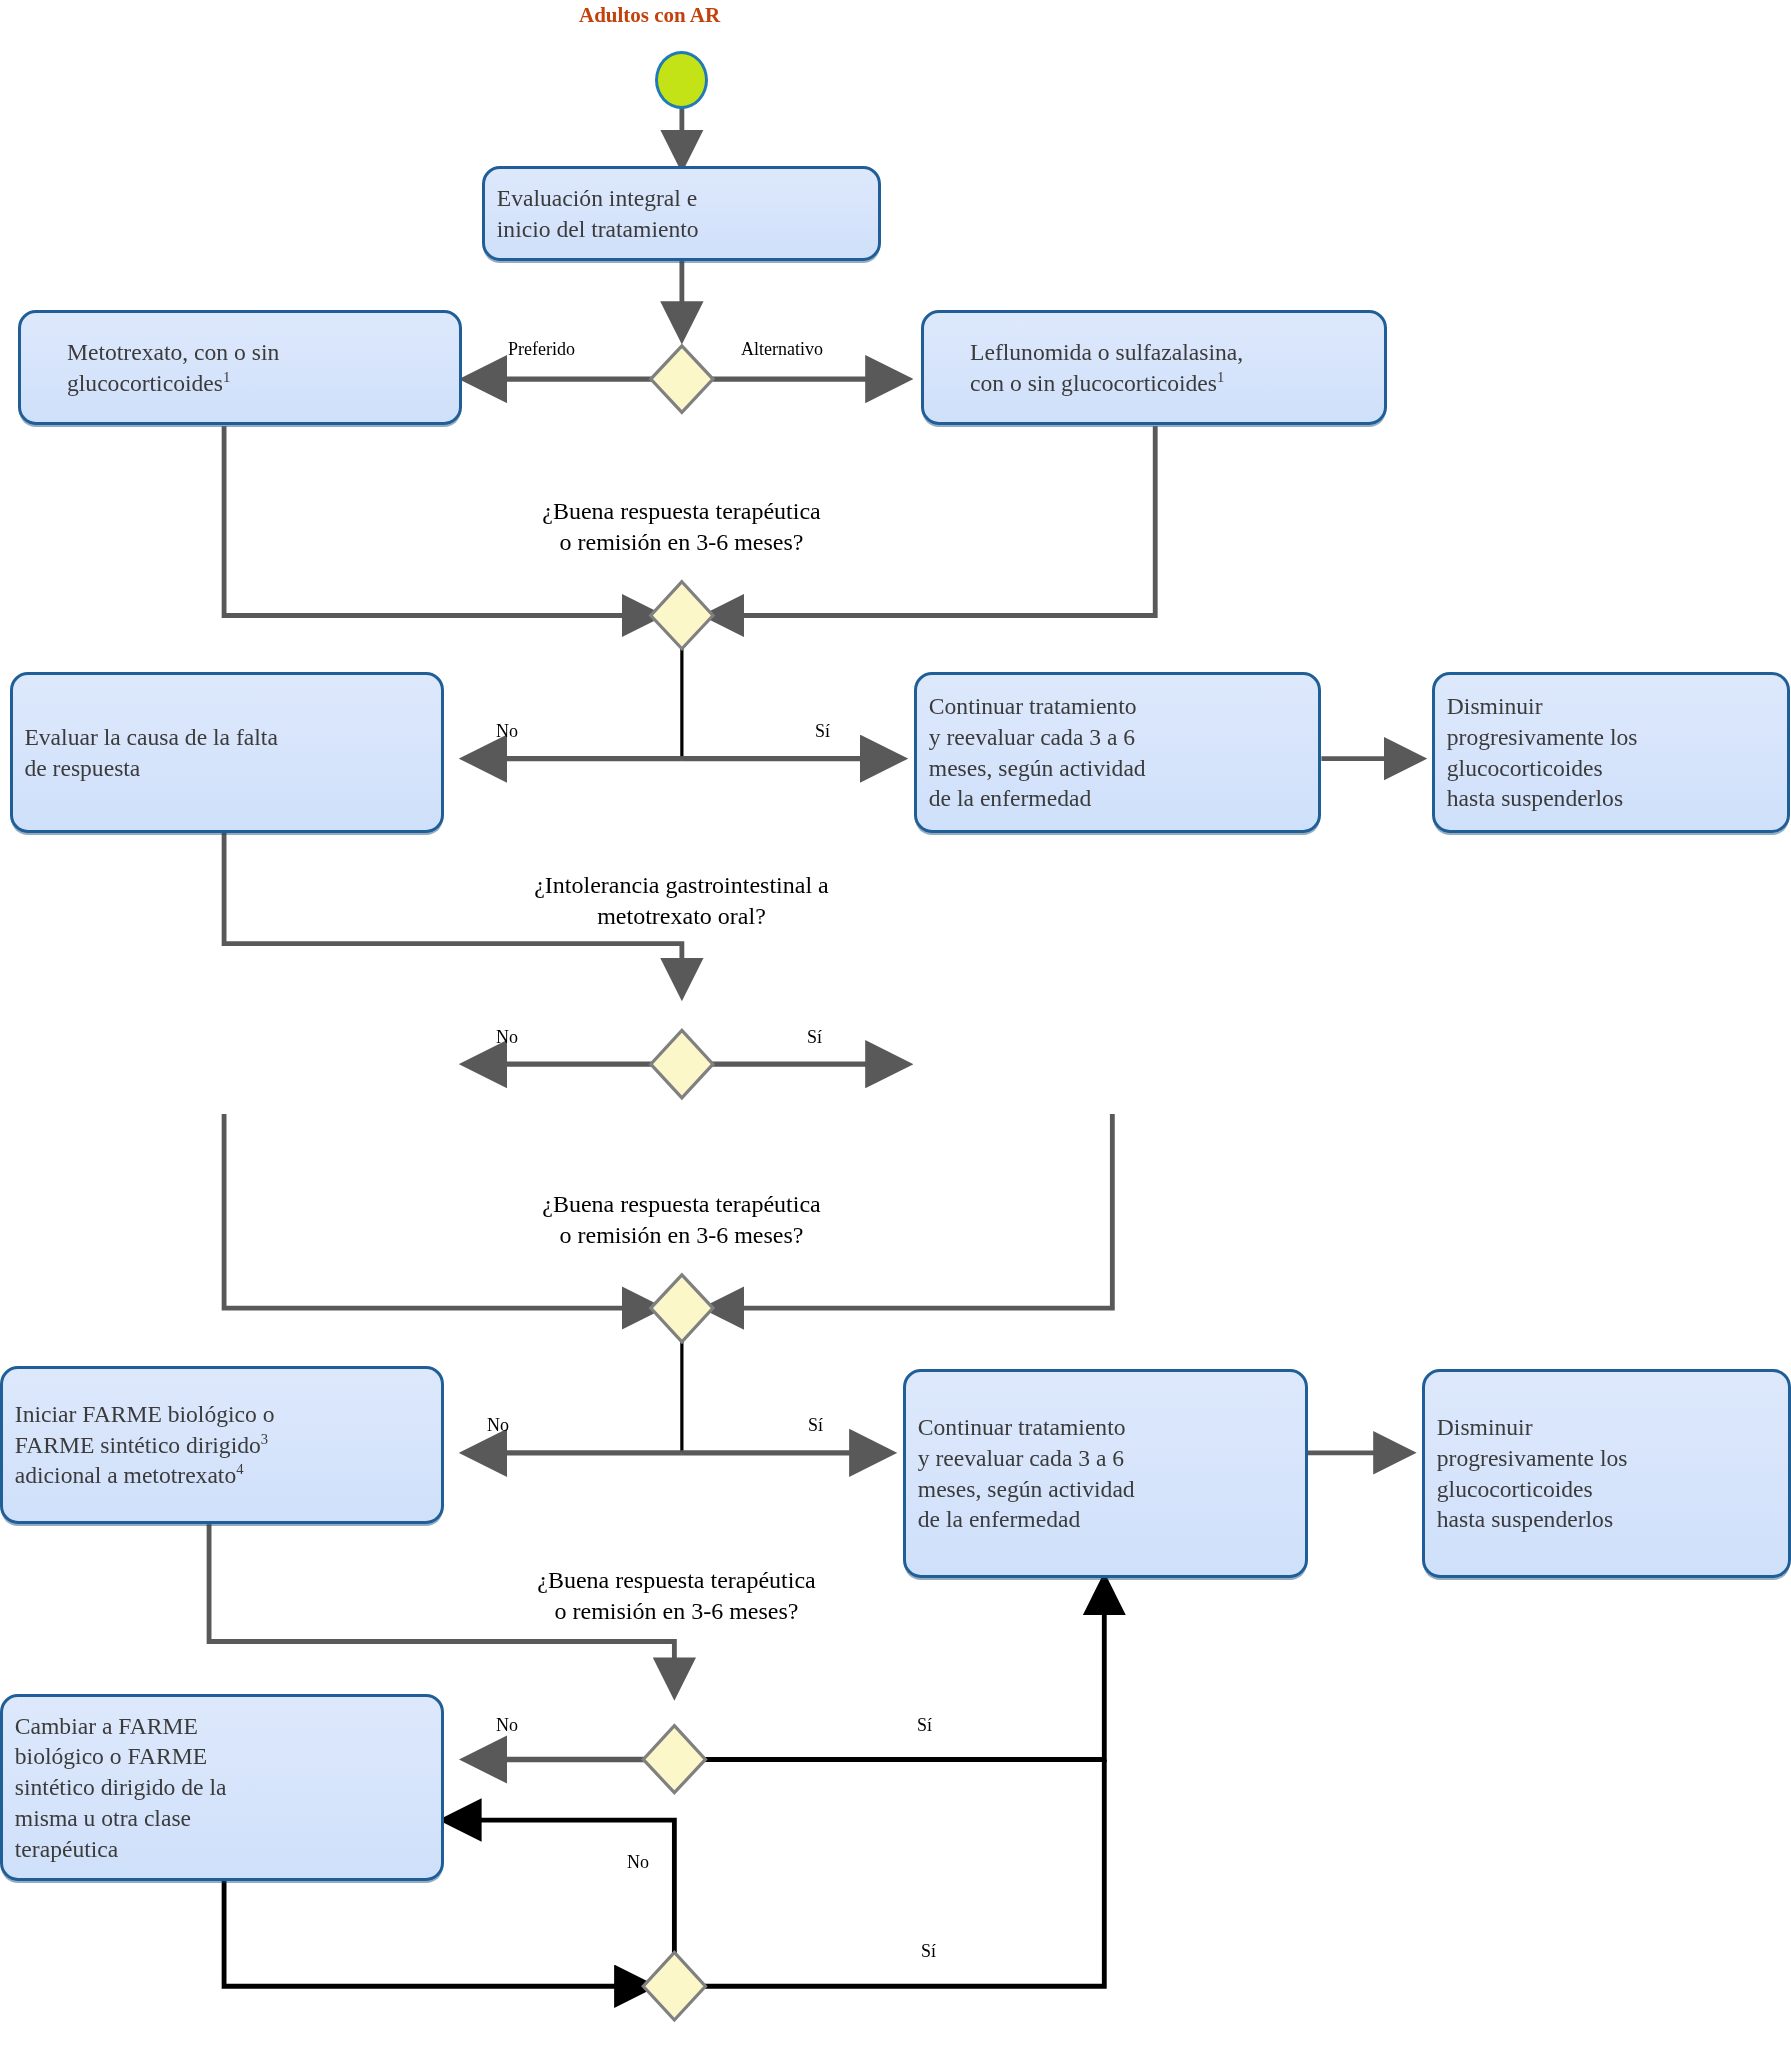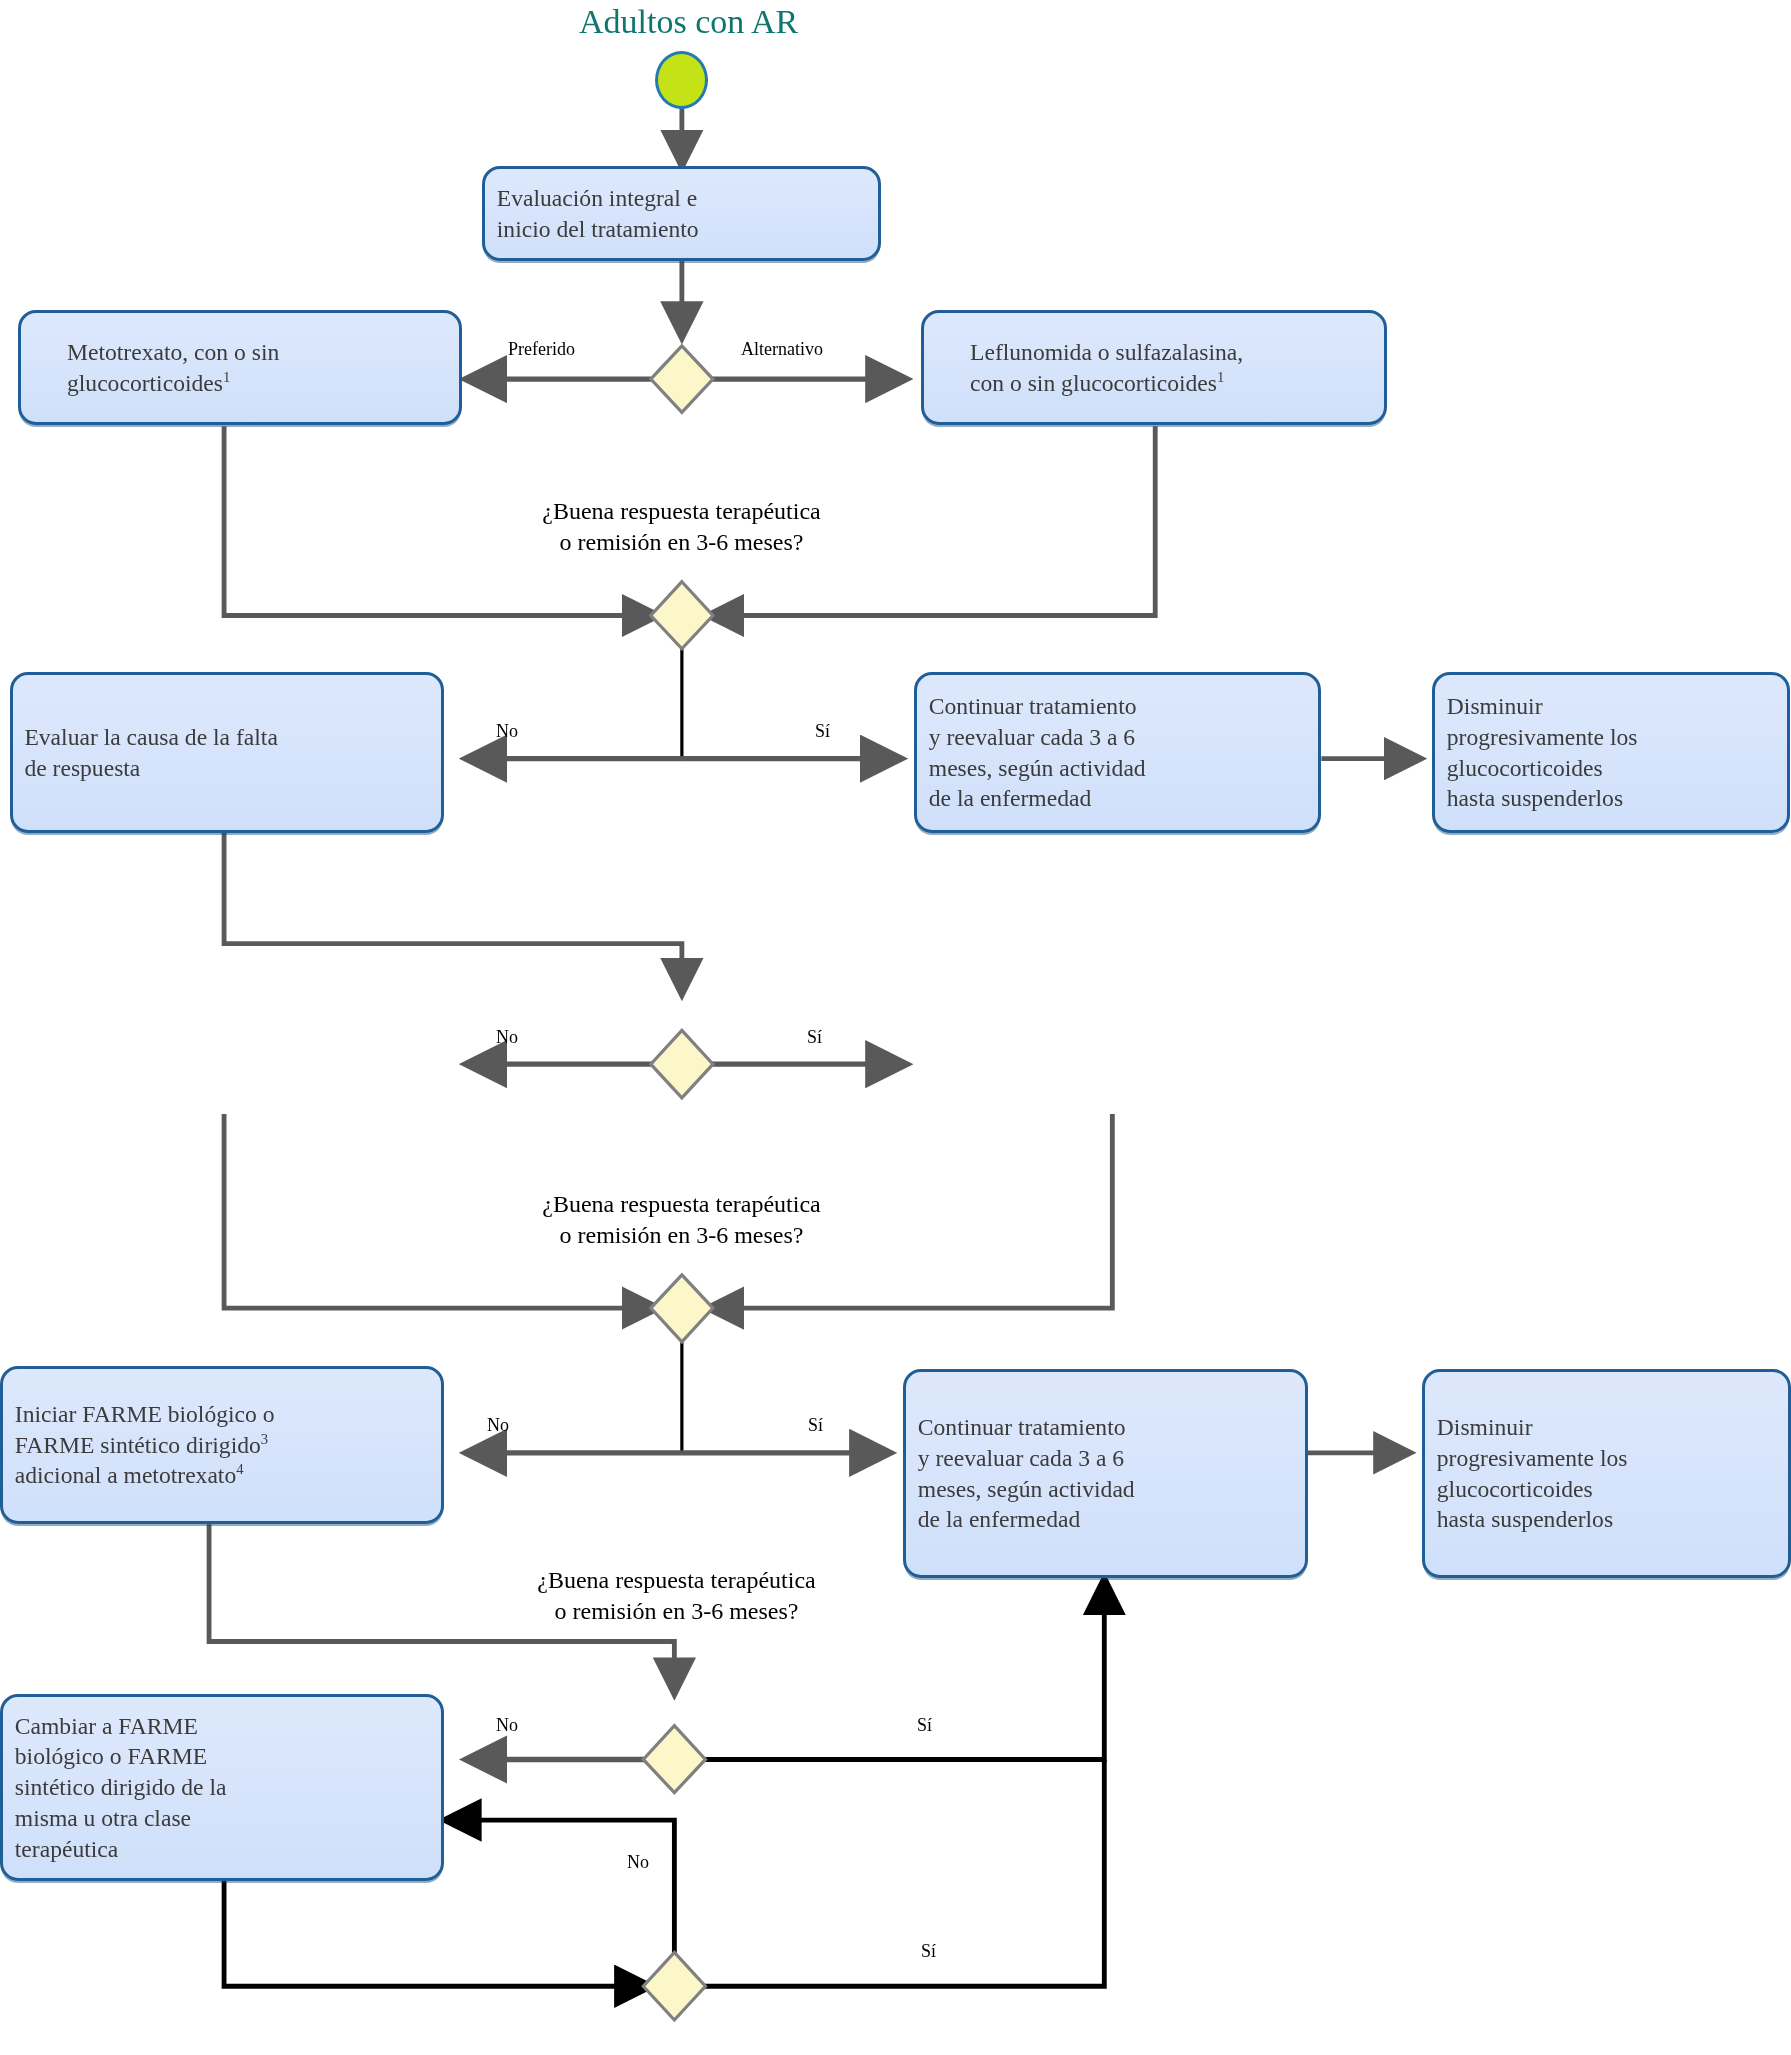--- a/index.html
+++ b/index.html
@@ -38,23 +38,23 @@
     color: #3b3b3b;
     font-size: 23.6px;
     line-height: 1.30;
     padding: 5.4px 11.8px;
     box-shadow: 0 3.2px 0 -1.1px rgba(20,70,115,0.45);
   }
   .node span.txt { display: block; width: 100%; }
   .node sup { font-size: 0.62em; vertical-align: super; line-height: 0; }
   .title {
     position: absolute;
-    font-weight: normal;
-    font-size: 34px;
-    color: #0f766e;
+    font-weight: bold;
+    font-size: 21px;
+    color: #c2410c;
     white-space: nowrap;
   }
   .qlabel {
     position: absolute;
     font-size: 24px;
     line-height: 1.28;
     color: #000;
     text-align: center;
     white-space: nowrap;
   }
@@ -235,20 +235,24 @@
       <span>misma u otra clase</span><br>
       <span>terapéutica</span>
     </span>
   </div>
 
   <div class="qlabel" style="left:482px; top:496px; width:399px;">
     <span>¿Buena respuesta terapéutica</span><br>
     <span>o remisión en 3-6 meses?</span>
   </div>
 
+  <div class="qlabel" style="left:482px; top:870px; width:399px;">
+    <span>¿Intolerancia gastrointestinal a</span><br>
+    <span>metotrexato oral?</span>
+  </div>
 
   <div class="qlabel" style="left:482px; top:1189px; width:399px;">
     <span>¿Buena respuesta terapéutica</span><br>
     <span>o remisión en 3-6 meses?</span>
   </div>
 
   <div class="qlabel" style="left:477px; top:1565px; width:399px;">
     <span>¿Buena respuesta terapéutica</span><br>
     <span>o remisión en 3-6 meses?</span>
   </div>

